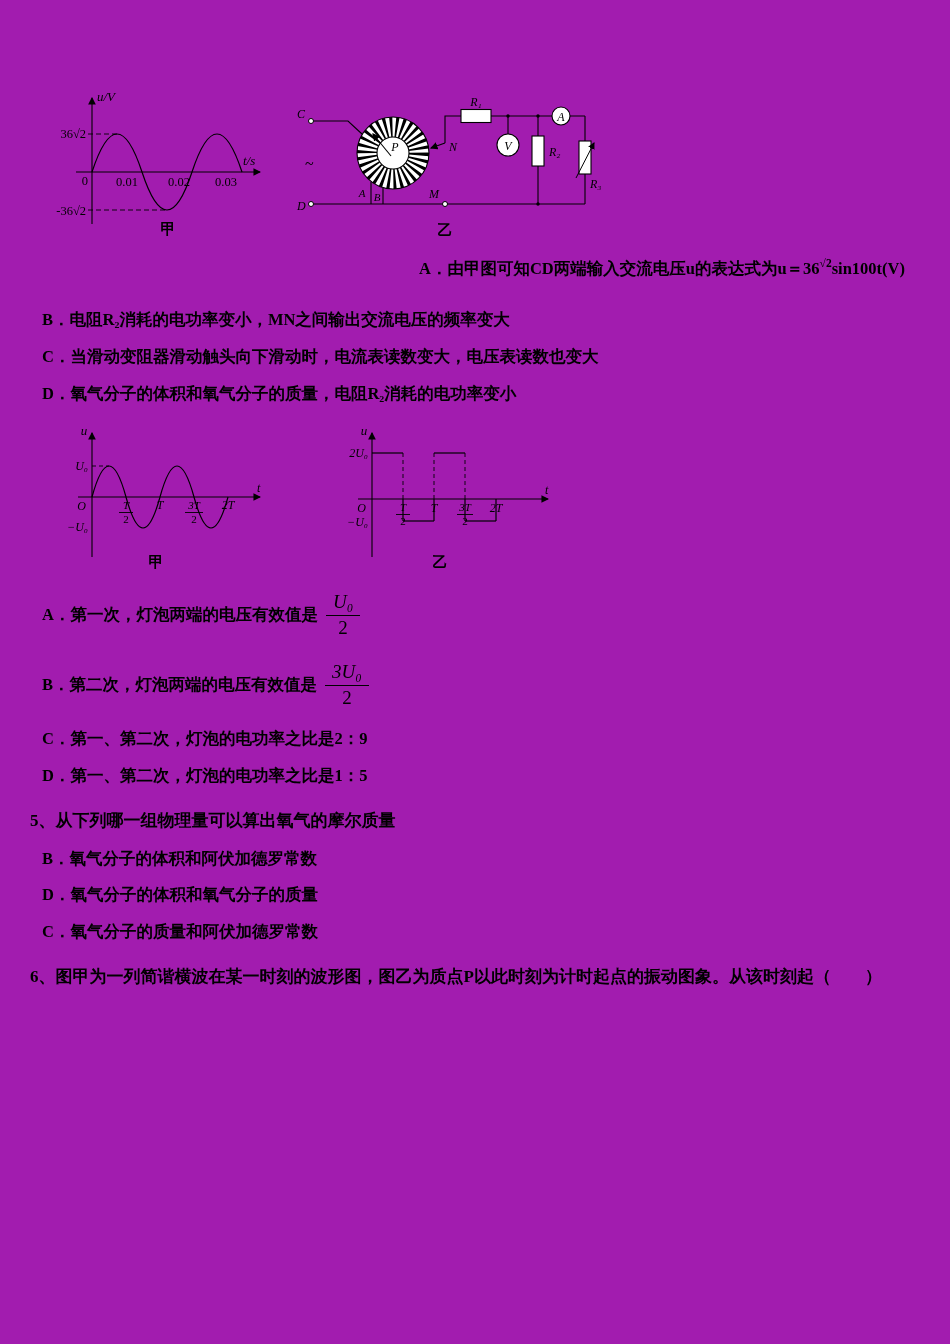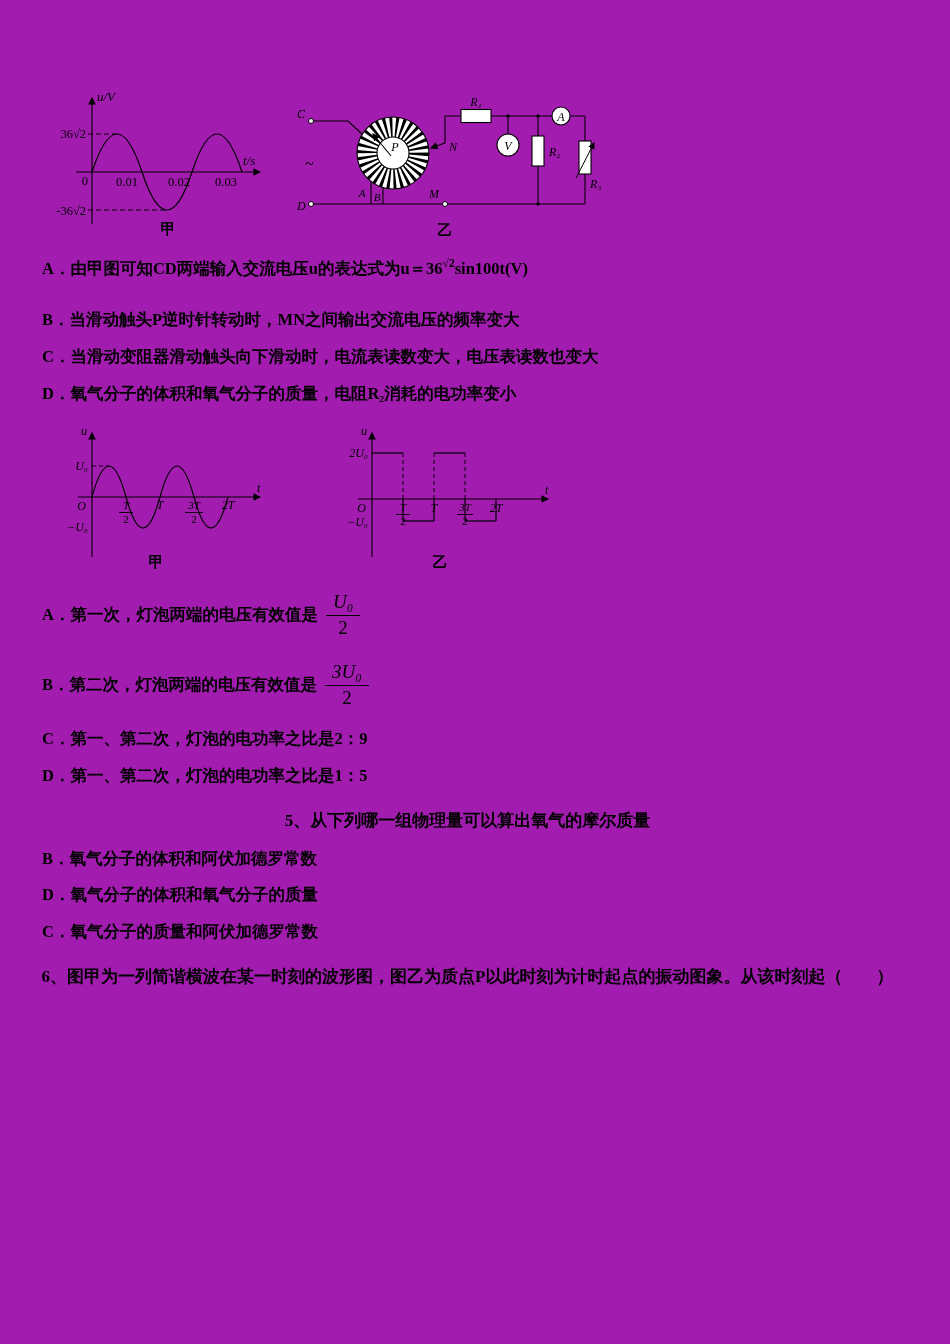--- a/index.html
+++ b/index.html
@@ -21,27 +21,27 @@
   .sv-cap{font-size:15px;font-weight:bold;}
   .fig-row{display:flex;align-items:flex-start;}
   .row1{margin:0 0 6px 0;}
   .row1 .circuit-wrap{margin-left:18px;margin-top:12px;}
   .row2{margin:4px 0 4px 24px;}
   .row2 .sq-wrap{margin-left:64px;}
   .opt{
     font-size:16.5px;font-weight:700;line-height:1.45;
     margin:13px 0 13px 12px;
   }
-  .opt-a3{margin-bottom:28px;}
+  .opt-a3{margin-bottom:28px;text-align:right;}
   sup.rad{font-size:11.5px;}
   .qtext{
     font-size:17px;font-weight:700;line-height:2.5;
     text-align:justify;margin:14px 0 6px 0;
   }
-  .qline{font-size:17px;font-weight:700;line-height:1.5;margin:20px 0 10px 0;text-align:center;}
+  .qline{font-size:17px;font-weight:700;line-height:1.5;margin:20px 0 10px 0;}
   .opt-frac{
     display:flex;align-items:center;
     margin:14px 0 14px 12px;
     font-size:16.5px;font-weight:700;
     min-height:56px;
   }
   .frac{
     display:inline-block;text-align:center;
     font-weight:400;font-size:19px;
     margin-left:8px;line-height:1.2;
@@ -134,21 +134,21 @@
       <text class="sv-lbl sv-it" x="297" y="92">R₃</text>
       <text class="sv-cap" x="152" y="139" text-anchor="middle">乙</text>
     </svg>
     </div>
   </div>
 
   <div class="opt opt-a3">
     <span>A．</span><span>由甲图可知CD两端输入交流电压u的表达式为u＝36</span><sup class="rad">√2</sup><span>sin100t(V)</span>
   </div>
   <div class="opt">
-    <span>B．</span><span>当滑动触头P逆时针转动时，MN之间输出交流电压的频率变大</span>
+    <span>B．</span><span>电阻R₂消耗的电功率变小，MN之间输出交流电压的频率变大</span>
   </div>
   <div class="opt">
     <span>C．</span><span>当滑动变阻器滑动触头向下滑动时，电流表读数变大，电压表读数也变大</span>
   </div>
   <div class="opt">
     <span>D．</span><span>氧气分子的体积和氧气分子的质量，电阻R₂消耗的电功率变小</span>
   </div>
 
 
   <div class="fig-row row2">

